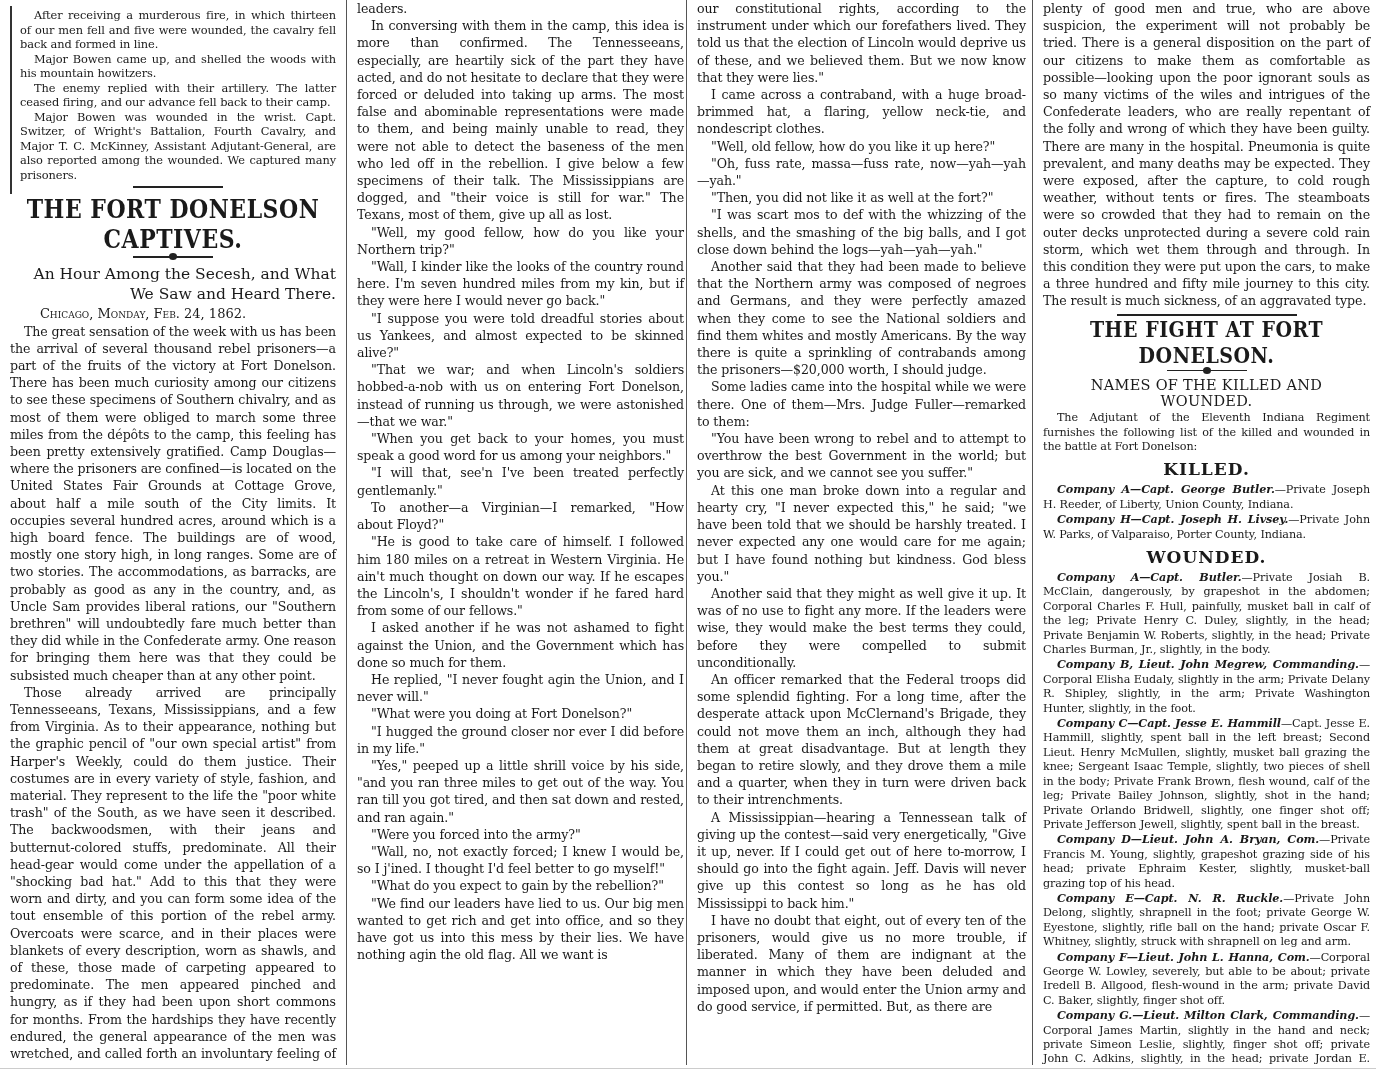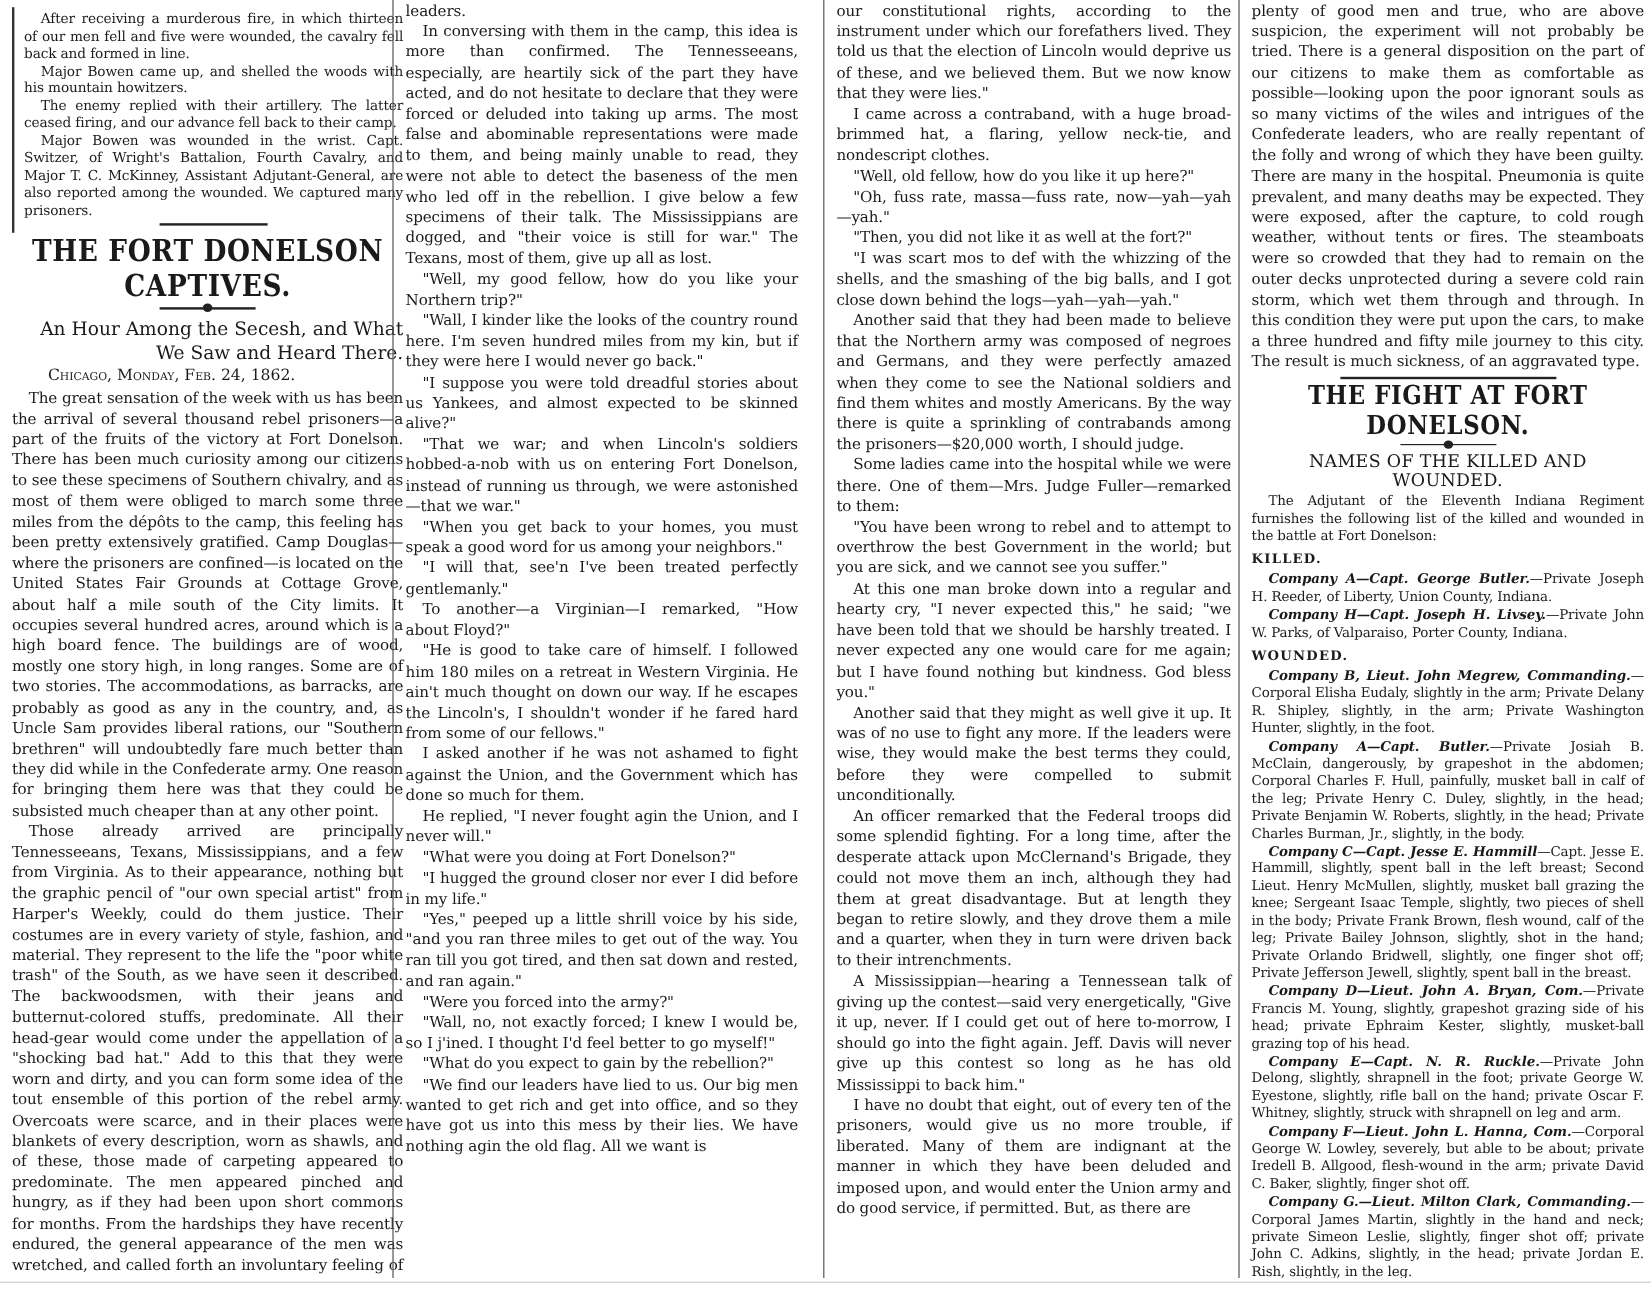--- a/index.html
+++ b/index.html
@@ -7,21 +7,21 @@
     width: 1376px; height: 1080px; overflow: hidden; position: relative;
     font-family: "DejaVu Serif", "Liberation Serif", serif;
     color: #1a1a1a;
   }
   .page { position: absolute; left: 0; top: 0; width: 1176px; height: 1080px; }
   .col {
     position: absolute; top: 0; height: 1065px; overflow: hidden;
     box-sizing: border-box; padding: 0 6px 0 10px;
   }
   .col1 { left: 0; width: 342px; }
-  .col2 { left: 327px; width: 344px; border-left: 1.5px solid #555; }
+  .col2 { left: 346px; width: 344px; border-left: 1.5px solid #555; }
   .col3 { left: 686px; width: 346px; border-left: 1.5px solid #555; }
   .col4 { left: 1032px; width: 344px; border-left: 1.5px solid #555; }
   .boxed {
     border-left: 2px solid #333; margin: 6px 0 0 0; padding: 2px 0 2px 8px;
   }
   p {
     margin: 0; font-size: 12.6px; line-height: 17.2px; text-align: justify;
     text-indent: 14px; hyphens: manual; letter-spacing: -0.1px;
   }
   p.noindent { text-indent: 0; }
@@ -32,21 +32,21 @@
   .dash-orn::after { content: ""; position: absolute; left: 36px; top: -3px; width: 8px; height: 7px; border-radius: 50%; background: #222; }
   .headline {
     font-family: "DejaVu Serif", serif; font-weight: 900; font-size: 22px;
     text-align: center; letter-spacing: 0.5px; margin: 4px 0 2px; transform: scaleY(1.15);
   }
   .subhead {
     font-weight: normal; font-size: 15.5px; text-align: right; line-height: 20px; margin: 2px 0;
   }
   .dateline { text-align: center; font-size: 13px; padding-right: 60px; margin-bottom: 2px; }
   .caps-head { text-align: center; font-size: 14.5px; letter-spacing: 0.3px; margin: 4px 0 2px; }
-  .section { font-size: 11px; letter-spacing: 1px; margin: 5px 0 3px; font-weight: bold; }
+  .section { text-align: center; font-size: 17px; letter-spacing: 1px; margin: 5px 0 3px; font-weight: bold; }
   .sc { font-variant: small-caps; }
   em.co { font-style: italic; font-weight: bold; }
   .list p { font-size: 11.2px; line-height: 14.4px; text-indent: 14px; }
   .bottom-rule { position: absolute; left: 0; top: 1068px; width: 1376px; height: 1px; background: #ccc; }
 </style>
 </head>
 <body>
 
 <div class="page">
 
@@ -110,22 +110,22 @@
     <div class="rule long"></div>
     <div class="headline" style="font-size:19px;">THE FIGHT AT FORT DONELSON.</div>
     <div class="dash-orn"></div>
     <div class="caps-head">NAMES OF THE KILLED AND WOUNDED.</div>
     <div class="list">
       <p>The Adjutant of the Eleventh Indiana Regiment furnishes the following list of the killed and wounded in the battle at Fort Donelson:</p>
       <div class="section">KILLED.</div>
       <p><em class="co">Company A—Capt. George Butler.</em><span>—Private Joseph H. Reeder, of Liberty, Union County, Indiana.</span></p>
       <p><em class="co">Company H—Capt. Joseph H. Livsey.</em><span>—Private John W. Parks, of Valparaiso, Porter County, Indiana.</span></p>
       <div class="section">WOUNDED.</div>
+      <p><em class="co">Company A—Capt. Butler.</em><span>—Private Josiah B. McClain, dangerously, by grapeshot in the abdomen; Corporal Charles F. Hull, painfully, musket ball in calf of the leg; Private Henry C. Duley, slightly, in the head; Private Benjamin W. Roberts, slightly, in the head; Private Charles Burman, Jr., slightly, in the body.</span></p>
       <p><em class="co">Company B, Lieut. John Megrew, Commanding.</em><span>—Corporal Elisha Eudaly, slightly in the arm; Private Delany R. Shipley, slightly, in the arm; Private Washington Hunter, slightly, in the foot.</span></p>
-      <p><em class="co">Company A—Capt. Butler.</em><span>—Private Josiah B. McClain, dangerously, by grapeshot in the abdomen; Corporal Charles F. Hull, painfully, musket ball in calf of the leg; Private Henry C. Duley, slightly, in the head; Private Benjamin W. Roberts, slightly, in the head; Private Charles Burman, Jr., slightly, in the body.</span></p>
       <p><em class="co">Company C—Capt. Jesse E. Hammill</em><span>—Capt. Jesse E. Hammill, slightly, spent ball in the left breast; Second Lieut. Henry McMullen, slightly, musket ball grazing the knee; Sergeant Isaac Temple, slightly, two pieces of shell in the body; Private Frank Brown, flesh wound, calf of the leg; Private Bailey Johnson, slightly, shot in the hand; Private Orlando Bridwell, slightly, one finger shot off; Private Jefferson Jewell, slightly, spent ball in the breast.</span></p>
       <p><em class="co">Company D—Lieut. John A. Bryan, Com.</em><span>—Private Francis M. Young, slightly, grapeshot grazing side of his head; private Ephraim Kester, slightly, musket-ball grazing top of his head.</span></p>
       <p><em class="co">Company E—Capt. N. R. Ruckle.</em><span>—Private John Delong, slightly, shrapnell in the foot; private George W. Eyestone, slightly, rifle ball on the hand; private Oscar F. Whitney, slightly, struck with shrapnell on leg and arm.</span></p>
       <p><em class="co">Company F—Lieut. John L. Hanna, Com.</em><span>—Corporal George W. Lowley, severely, but able to be about; private Iredell B. Allgood, flesh-wound in the arm; private David C. Baker, slightly, finger shot off.</span></p>
       <p><em class="co">Company G.—Lieut. Milton Clark, Commanding.</em><span>—Corporal James Martin, slightly in the hand and neck; private Simeon Leslie, slightly, finger shot off; private John C. Adkins, slightly, in the head; private Jordan E. Rish, slightly, in the leg.</span></p>
 
     </div>
   </div>
 
   <div class="bottom-rule"></div>

